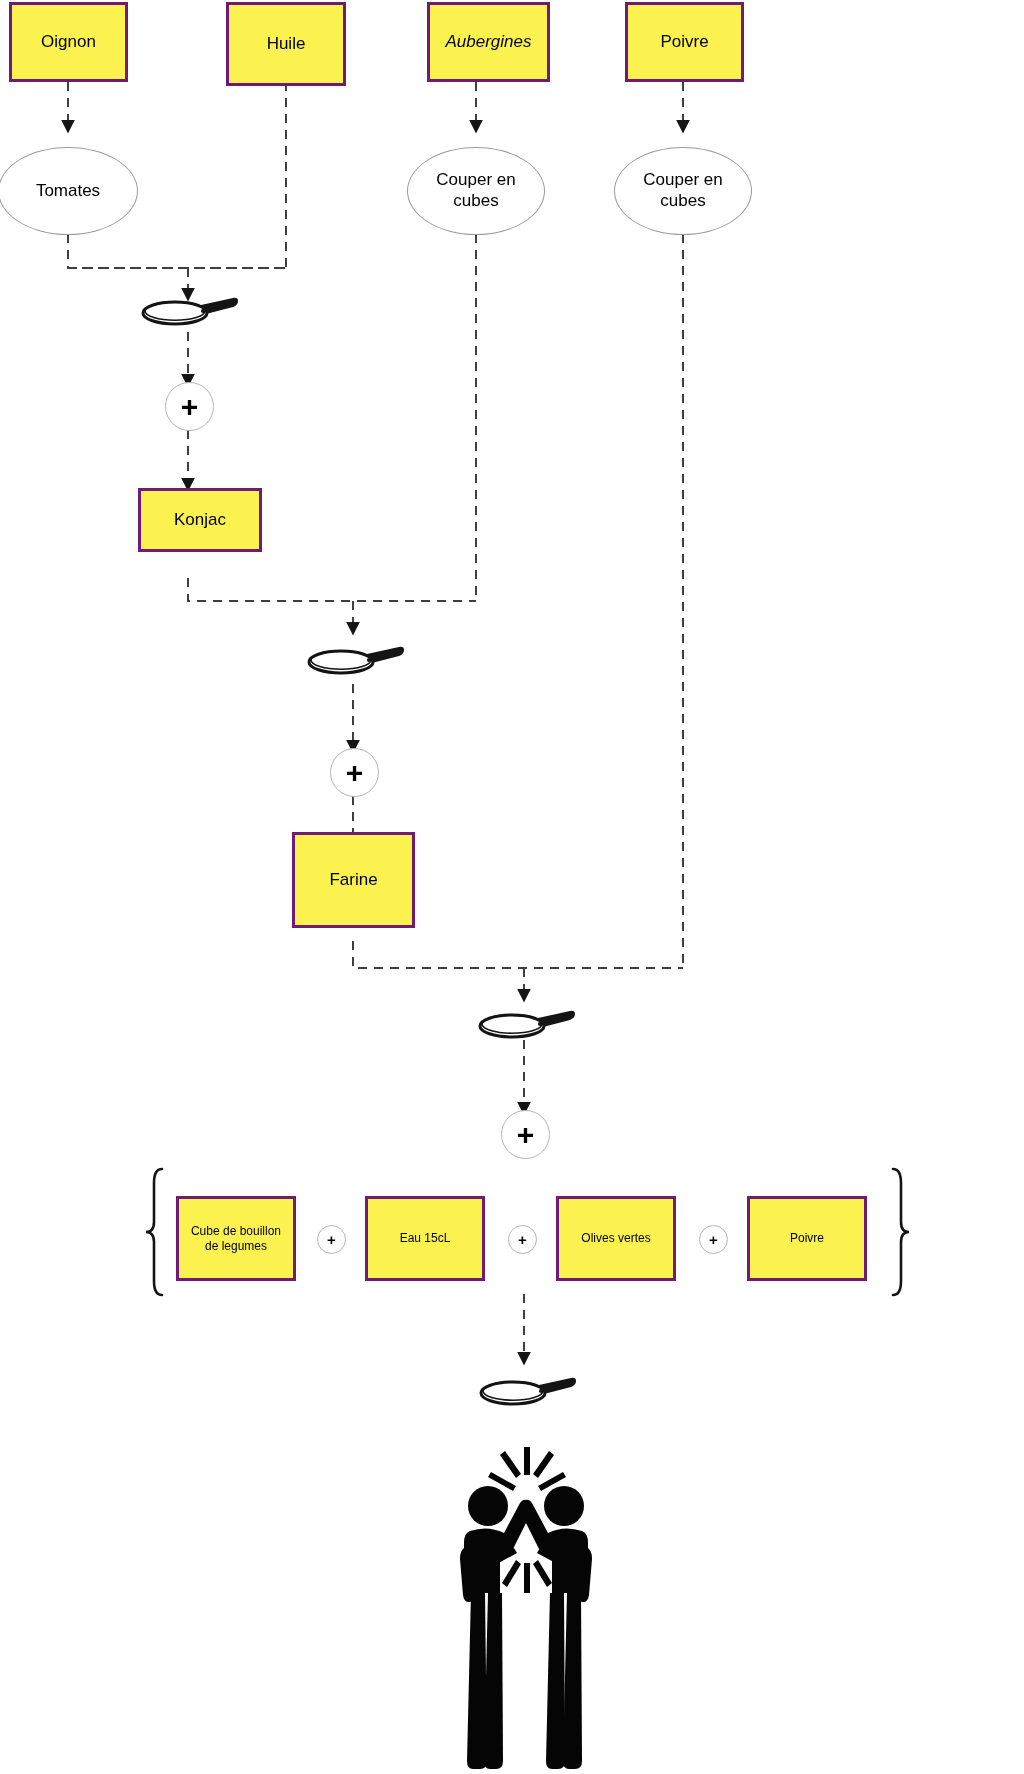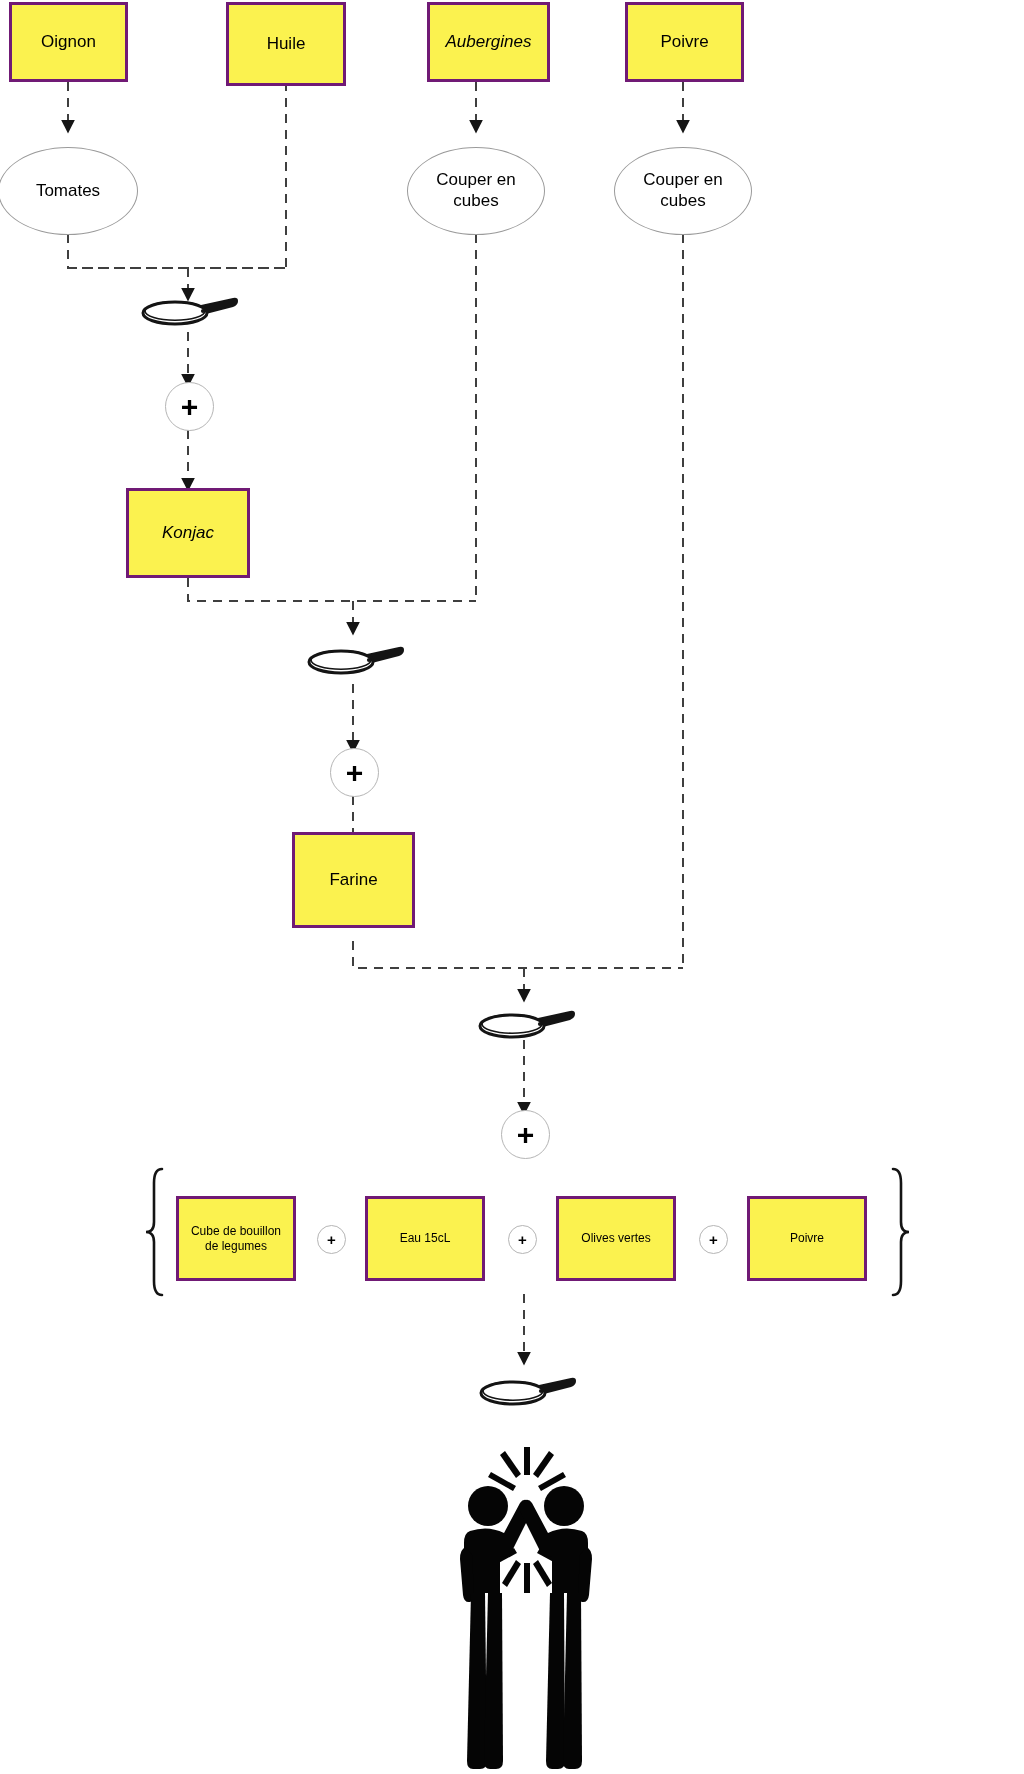--- a/index.html
+++ b/index.html
@@ -117,21 +117,21 @@
       <ellipse cx="36" cy="17" rx="32" ry="11" fill="#ffffff" stroke="#141414" stroke-width="3"></ellipse>
       <ellipse cx="36" cy="15" rx="30" ry="9.2" fill="none" stroke="#141414" stroke-width="1.6"></ellipse>
       <circle cx="64" cy="15" r="2.1" fill="#141414"></circle>
     </svg>
   </div>
 
   <div class="plus-op big" style="left:165px;top:382px;width:47px;height:47px;">
     <span>+</span>
   </div>
 
-  <div class="node ingredient" style="left:126px;top:488px;width:124px;height:90px;font-style:italic;">
+  <div class="node ingredient" style="left:138px;top:488px;width:124px;height:64px;">
     <span>Konjac</span>
   </div>
 
   <div class="pan" style="left:305px;top:645px;width:100px;height:36px;">
     <svg viewBox="0 0 100 36" width="100" height="36">
       <path d="M62 9 L94 2 Q99 1 99 5 Q99 9 94 11 L63 19 Z" fill="#141414"></path>
       <ellipse cx="36" cy="17" rx="32" ry="11" fill="#ffffff" stroke="#141414" stroke-width="3"></ellipse>
       <ellipse cx="36" cy="15" rx="30" ry="9.2" fill="none" stroke="#141414" stroke-width="1.6"></ellipse>
       <circle cx="64" cy="15" r="2.1" fill="#141414"></circle>
     </svg>

